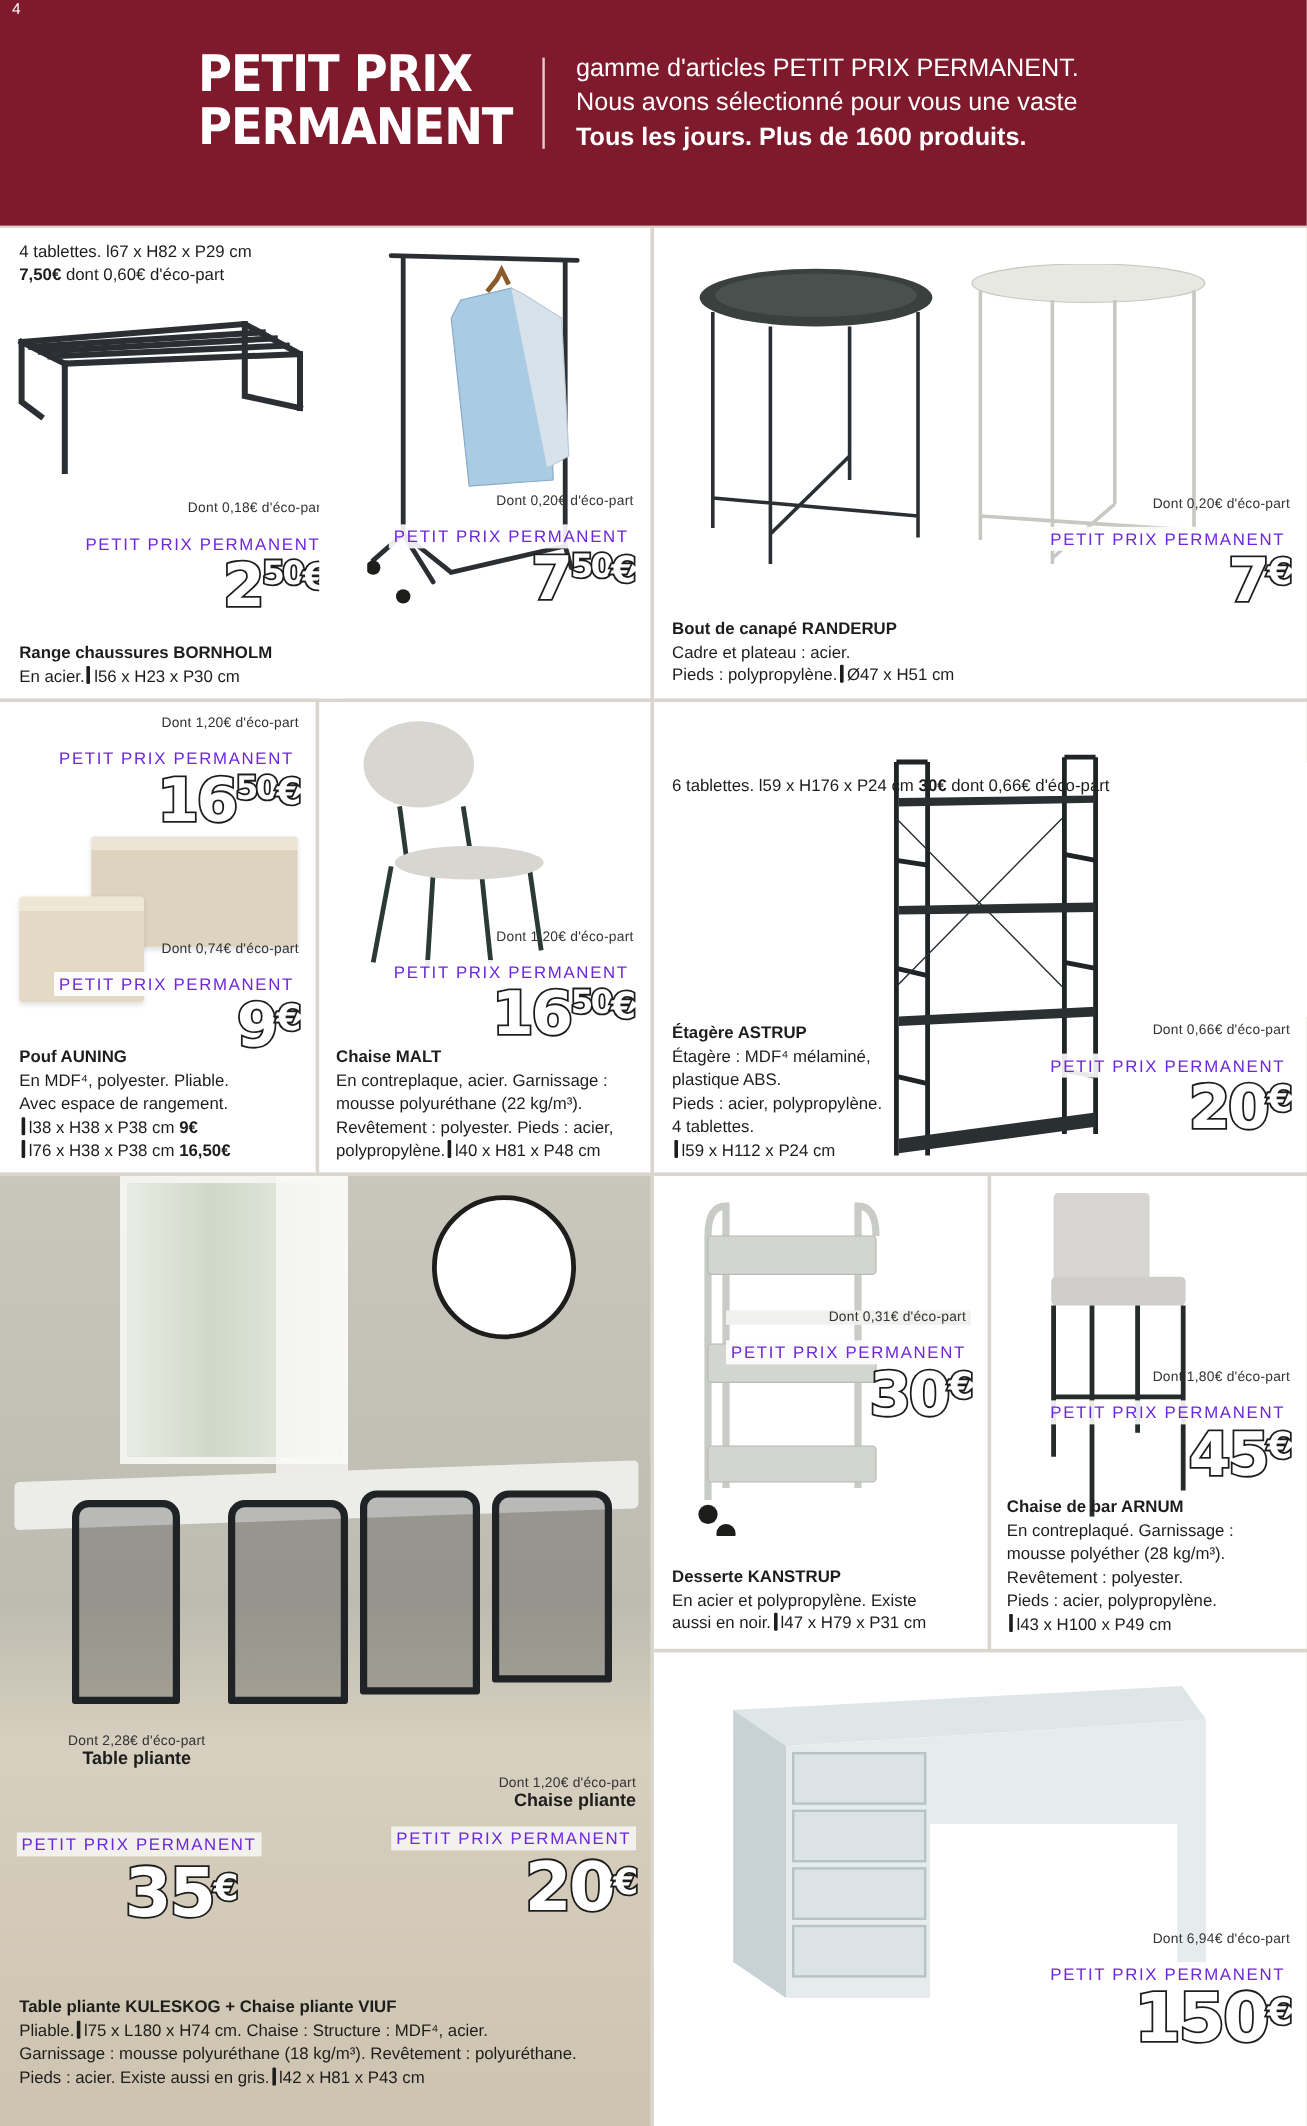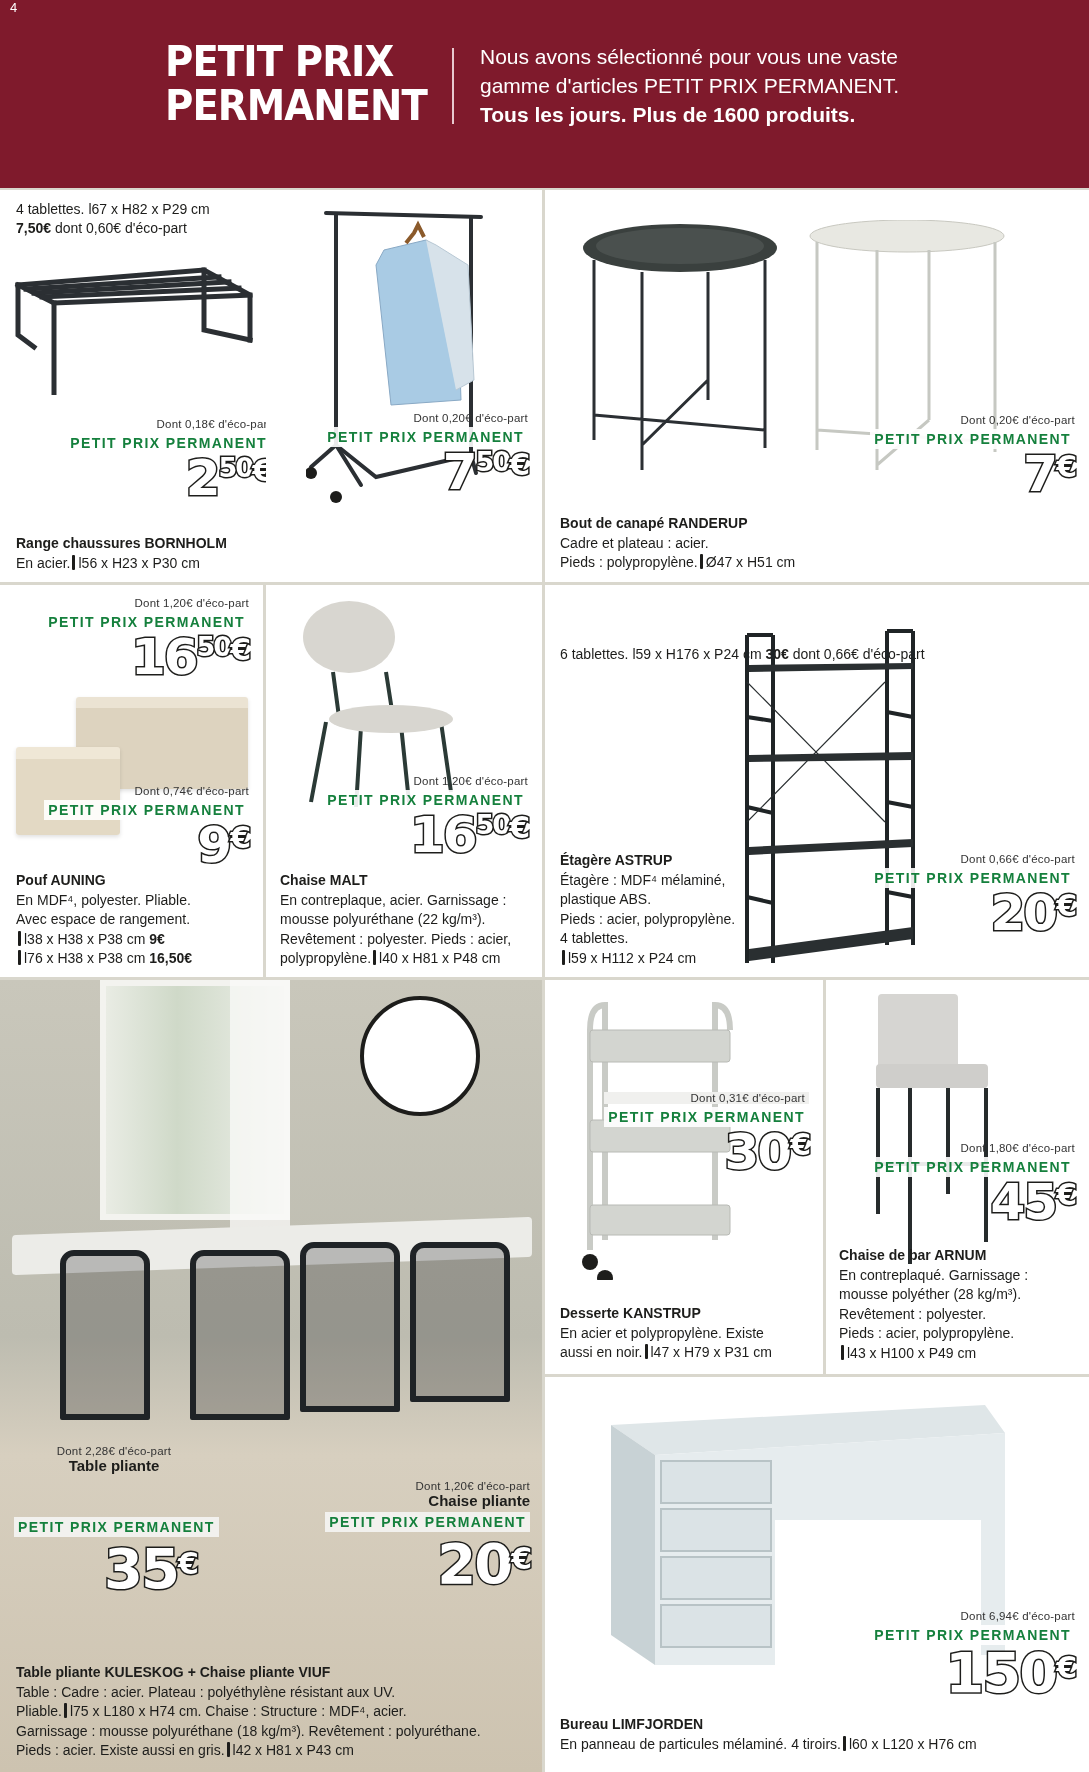--- a/index.html
+++ b/index.html
@@ -14,21 +14,21 @@
   .header-text .bold { font-weight: bold; }
 
   .cell { position: absolute; background: #fff; overflow: hidden; }
   .cell-text { position: absolute; font-size: 14px; line-height: 19.5px; color: #1d1d1b; }
   .cell-text .name { font-weight: bold; }
   .dim-icon { display: inline-block; width: 3px; height: 15px; background: #1d1d1b; vertical-align: -2px; margin: 0 3px 0 2px; border-radius: 1px; }
   .b { font-weight: bold; }
 
   .price-block { position: absolute; text-align: right; }
   .eco { font-size: 11.5px; color: #333; letter-spacing: 0.2px; }
-  .ppp { display: inline-block; font-weight: bold; font-size: 14px; letter-spacing: 1.4px; color: #15803d; background: rgba(255,255,255,0.9); padding: 2px 4px; margin-top: 3px; }
+  .ppp { display: inline-block; font-weight: normal; font-size: 14px; letter-spacing: 1.4px; color: #6d28d9; background: rgba(255,255,255,0.9); padding: 2px 4px; margin-top: 13px; }
   .price { font-family: "DejaVu Sans", sans-serif; font-weight: bold; color: #fff; -webkit-text-stroke: 3px #1d1d1b; paint-order: stroke fill; letter-spacing: -2px; line-height: 1; white-space: nowrap; }
   .price .int { font-size: 50px; }
   .price .dec { font-size: 27px; vertical-align: 18px; }
   .price .cur { font-size: 30px; vertical-align: 14px; }
 
   .top-note { position: absolute; font-size: 14px; line-height: 19px; }
 
   
   .shape { position: absolute; }
 </style>
@@ -36,22 +36,22 @@
 <body>
 
 <div class="header">
   <span class="page-num">4</span>
   <div class="header-title">
     <div>PETIT PRIX</div>
     <div>PERMANENT</div>
   </div>
   <div class="header-divider"></div>
   <div class="header-text">
+    <div>gamme d'articles PETIT PRIX PERMANENT.</div>
     <div>Nous avons sélectionné pour vous une vaste</div>
-    <div>gamme d'articles PETIT PRIX PERMANENT.</div>
     <div class="bold">Tous les jours. Plus de 1600 produits.</div>
   </div>
 </div>
 
 <div class="cell" style="left:0;top:190px;width:285px;height:392px;">
   <div class="top-note" style="left:16px;top:10px;">
     <div>4 tablettes. l67 x H82 x P29 cm</div>
     <div><span class="b">7,50€</span> <span>dont 0,60€ d'éco-part</span></div>
   </div>
   <svg class="shape" style="left:14px;top:75px" width="240" height="130" viewBox="0 0 240 130">
@@ -224,21 +224,20 @@
     <div class="price" style="margin-left:90px;margin-top:4px;"><span class="int" style="font-size:56px">35</span><span class="cur">€</span></div>
   </div>
   <div class="price-block" style="right:12px;top:500px;">
     <div class="eco">Dont 1,20€ d'éco-part</div>
     <div class="b" style="font-size:15px;">Chaise pliante</div>
     <div class="ppp" style="background:#f2f1ee;">PETIT PRIX PERMANENT</div>
     <div class="price" style="margin-top:4px;"><span class="int" style="font-size:56px">20</span><span class="cur">€</span></div>
   </div>
   <div class="cell-text" style="left:16px;top:683px;">
     <div class="name">Table pliante KULESKOG + Chaise pliante VIUF</div>
-    <div>Table : Cadre : acier. Plateau : polyéthylène résistant aux UV.</div>
     <div><span>Pliable.</span><span class="dim-icon"></span><span>l75 x L180 x H74 cm.</span> <span>Chaise : Structure : MDF⁴, acier.</span></div>
     <div>Garnissage : mousse polyuréthane (18 kg/m³). Revêtement : polyuréthane.</div>
     <div><span>Pieds : acier. Existe aussi en gris.</span><span class="dim-icon"></span><span>l42 x H81 x P43 cm</span></div>
   </div>
 </div>
 
 <div class="cell" style="left:545px;top:980px;width:278px;height:394px;">
   <svg class="shape" style="left:30px;top:20px" width="180" height="280" viewBox="0 0 180 280">
     <g stroke="#c9cbc6" stroke-width="6" fill="none">
         <path d="M15 30 Q15 5 30 5 L30 240 M155 30 Q155 5 140 5 L140 240 M15 30 L15 250"></path>
@@ -298,17 +297,13 @@
       <rect x="56" y="200" width="110" height="42"></rect>
     </g>
   </svg>
   <div class="price-block" style="right:14px;top:50px;">
   </div>
   <div class="price-block" style="right:14px;top:233px;">
     <div class="eco">Dont 6,94€ d'éco-part</div>
     <div class="ppp">PETIT PRIX PERMANENT</div>
     <div class="price"><span class="int" style="font-size:56px">150</span><span class="cur">€</span></div>
   </div>
-  <div class="cell-text" style="left:15px;top:338px;">
-    <div class="name">Bureau LIMFJORDEN</div>
-    <div><span>En panneau de particules mélaminé. 4 tiroirs.</span><span class="dim-icon"></span><span>l60 x L120 x H76 cm</span></div>
-  </div>
 </div>
 
 </body></html>

